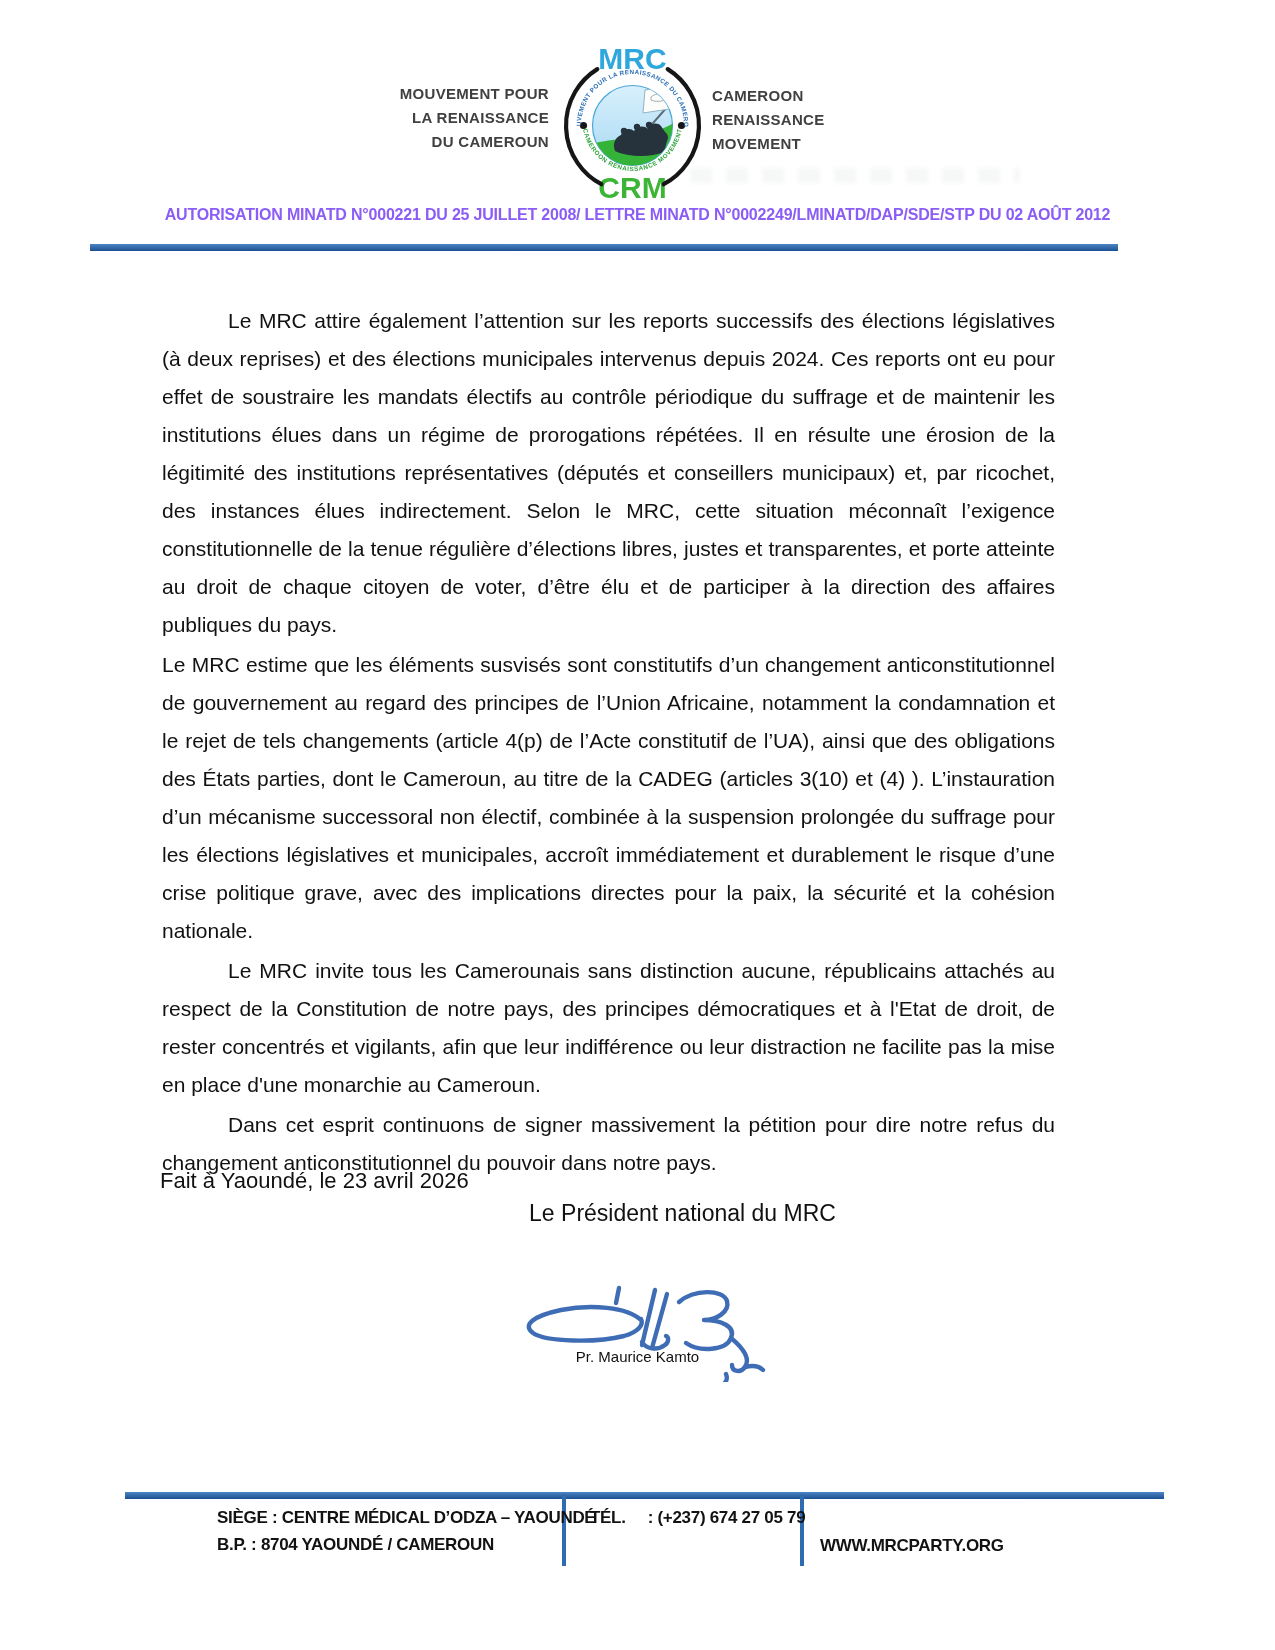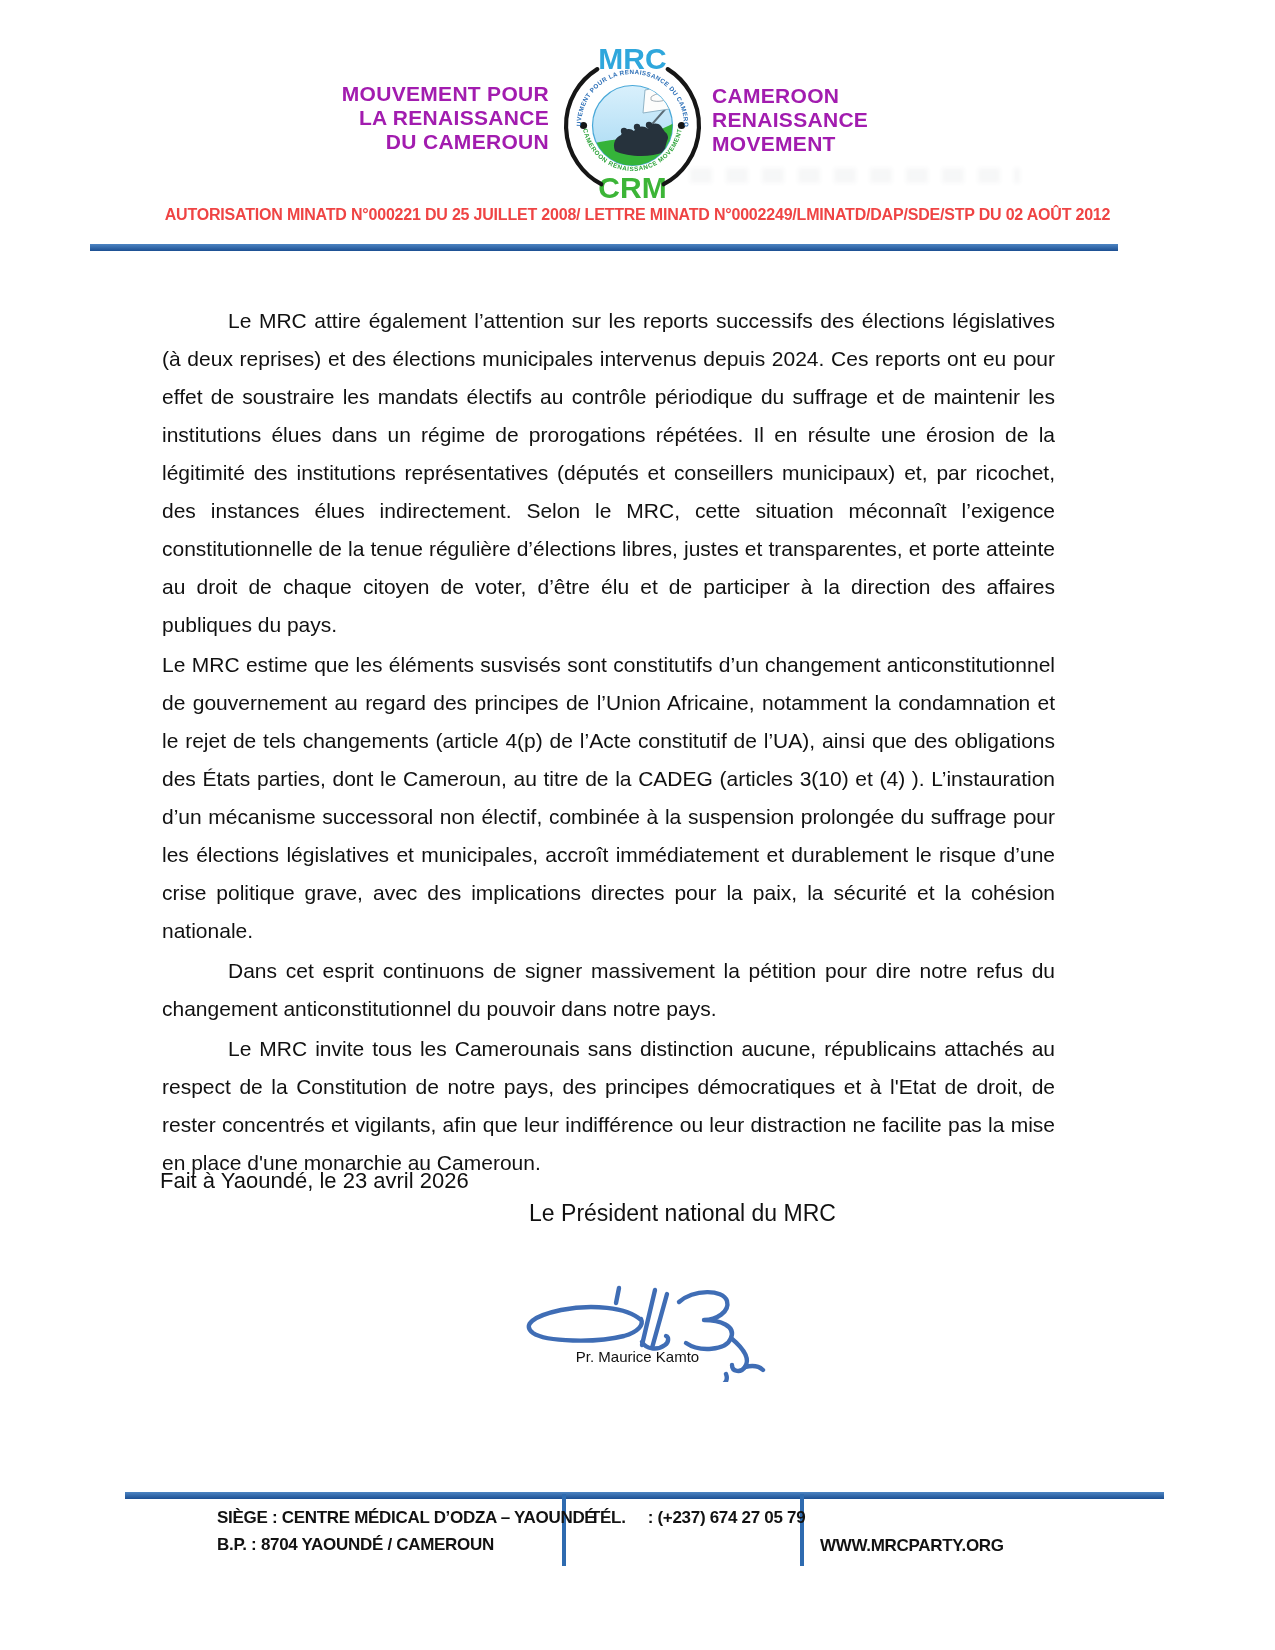--- a/index.html
+++ b/index.html
@@ -9,42 +9,42 @@
     background:#ffffff;
     font-family:"Liberation Sans", sans-serif;
     color:#111;
     overflow:hidden;
   }
 
   
   .wordmark{
     position:absolute;
     font-weight:bold;
-    font-size:21px;
+    font-size:15px;
     line-height:24px;
-    color:#a21caf;
+    color:#404040;
     letter-spacing:.3px;
   }
   .wordmark.left{right:726px;top:82px;text-align:right;}
   .wordmark.right{left:712px;top:84px;text-align:left;}
 
   .logo-svg{position:absolute;left:545px;top:38px;width:175px;height:165px;}
 
   .ghost-bleed{
     position:absolute;left:690px;top:168px;width:330px;height:15px;
     background:repeating-linear-gradient(90deg,rgba(120,130,140,.14) 0 22px,transparent 22px 36px);
     filter:blur(2px);opacity:.45;
   }
 
   .auth-line{
     position:absolute;left:0;top:206px;width:100%;
     text-align:center;
     font-size:16px;font-weight:bold;
     letter-spacing:-0.2px;
-    color:#ef4444;
+    color:#8b5cf6;
   }
   .rule-top{
     position:absolute;left:90px;top:244px;width:1028px;height:7px;
     background:linear-gradient(#4d85c3,#1c4f92);
   }
 
   
   .body-text{
     position:absolute;left:160px;top:300px;width:897px;
     font-size:21px;line-height:38px;text-align:justify;
@@ -153,22 +153,22 @@
   </svg>
 
   <div class="ghost-bleed"></div>
 
   <div class="auth-line">AUTORISATION MINATD N°000221 DU 25 JUILLET 2008/ LETTRE MINATD N°0002249/LMINATD/DAP/SDE/STP DU 02 AOÛT 2012</div>
   <div class="rule-top"></div>
 
   <div class="body-text">
     <p class="indent">Le MRC attire également l’attention sur les reports successifs des élections législatives (à deux reprises) et des élections municipales intervenus depuis 2024. Ces reports ont eu pour effet de soustraire les mandats électifs au contrôle périodique du suffrage et de maintenir les institutions élues dans un régime de prorogations répétées. Il en résulte une érosion de la légitimité des institutions représentatives (députés et conseillers municipaux) et, par ricochet, des instances élues indirectement. Selon le MRC, cette situation méconnaît l’exigence constitutionnelle de la tenue régulière d’élections libres, justes et transparentes, et porte atteinte au droit de chaque citoyen de voter, d’être élu et de participer à la direction des affaires publiques du pays.</p>
     <p>Le MRC estime que les éléments susvisés sont constitutifs d’un changement anticonstitutionnel de gouvernement au regard des principes de l’Union Africaine, notamment la condamnation et le rejet de tels changements (article 4(p) de l’Acte constitutif de l’UA), ainsi que des obligations des États parties, dont le Cameroun, au titre de la CADEG (articles 3(10) et (4) ). L’instauration d’un mécanisme successoral non électif, combinée à la suspension prolongée du suffrage pour les élections législatives et municipales, accroît immédiatement et durablement le risque d’une crise politique grave, avec des implications directes pour la paix, la sécurité et la cohésion nationale.</p>
+    <p class="indent">Le MRC invite tous les Camerounais sans distinction aucune, républicains attachés au respect de la Constitution de notre pays, des principes démocratiques et à l'Etat de droit, de rester concentrés et vigilants, afin que leur indifférence ou leur distraction ne facilite pas la mise en place d'une monarchie au Cameroun.</p>
     <p class="indent">Dans cet esprit continuons de signer massivement la pétition pour dire notre refus du changement anticonstitutionnel du pouvoir dans notre pays.</p>
-    <p class="indent">Le MRC invite tous les Camerounais sans distinction aucune, républicains attachés au respect de la Constitution de notre pays, des principes démocratiques et à l'Etat de droit, de rester concentrés et vigilants, afin que leur indifférence ou leur distraction ne facilite pas la mise en place d'une monarchie au Cameroun.</p>
   </div>
 
   <div class="dateline">Fait à Yaoundé, le 23 avril 2026</div>
 
   <div class="sig-title">Le Président national du MRC</div>
 
   <div class="signature-wrap">
     <svg width="330" height="150" viewBox="0 0 330 150">
       <g fill="none" stroke="#3f6db5" stroke-width="4.4" stroke-linecap="round" stroke-linejoin="round">
 

